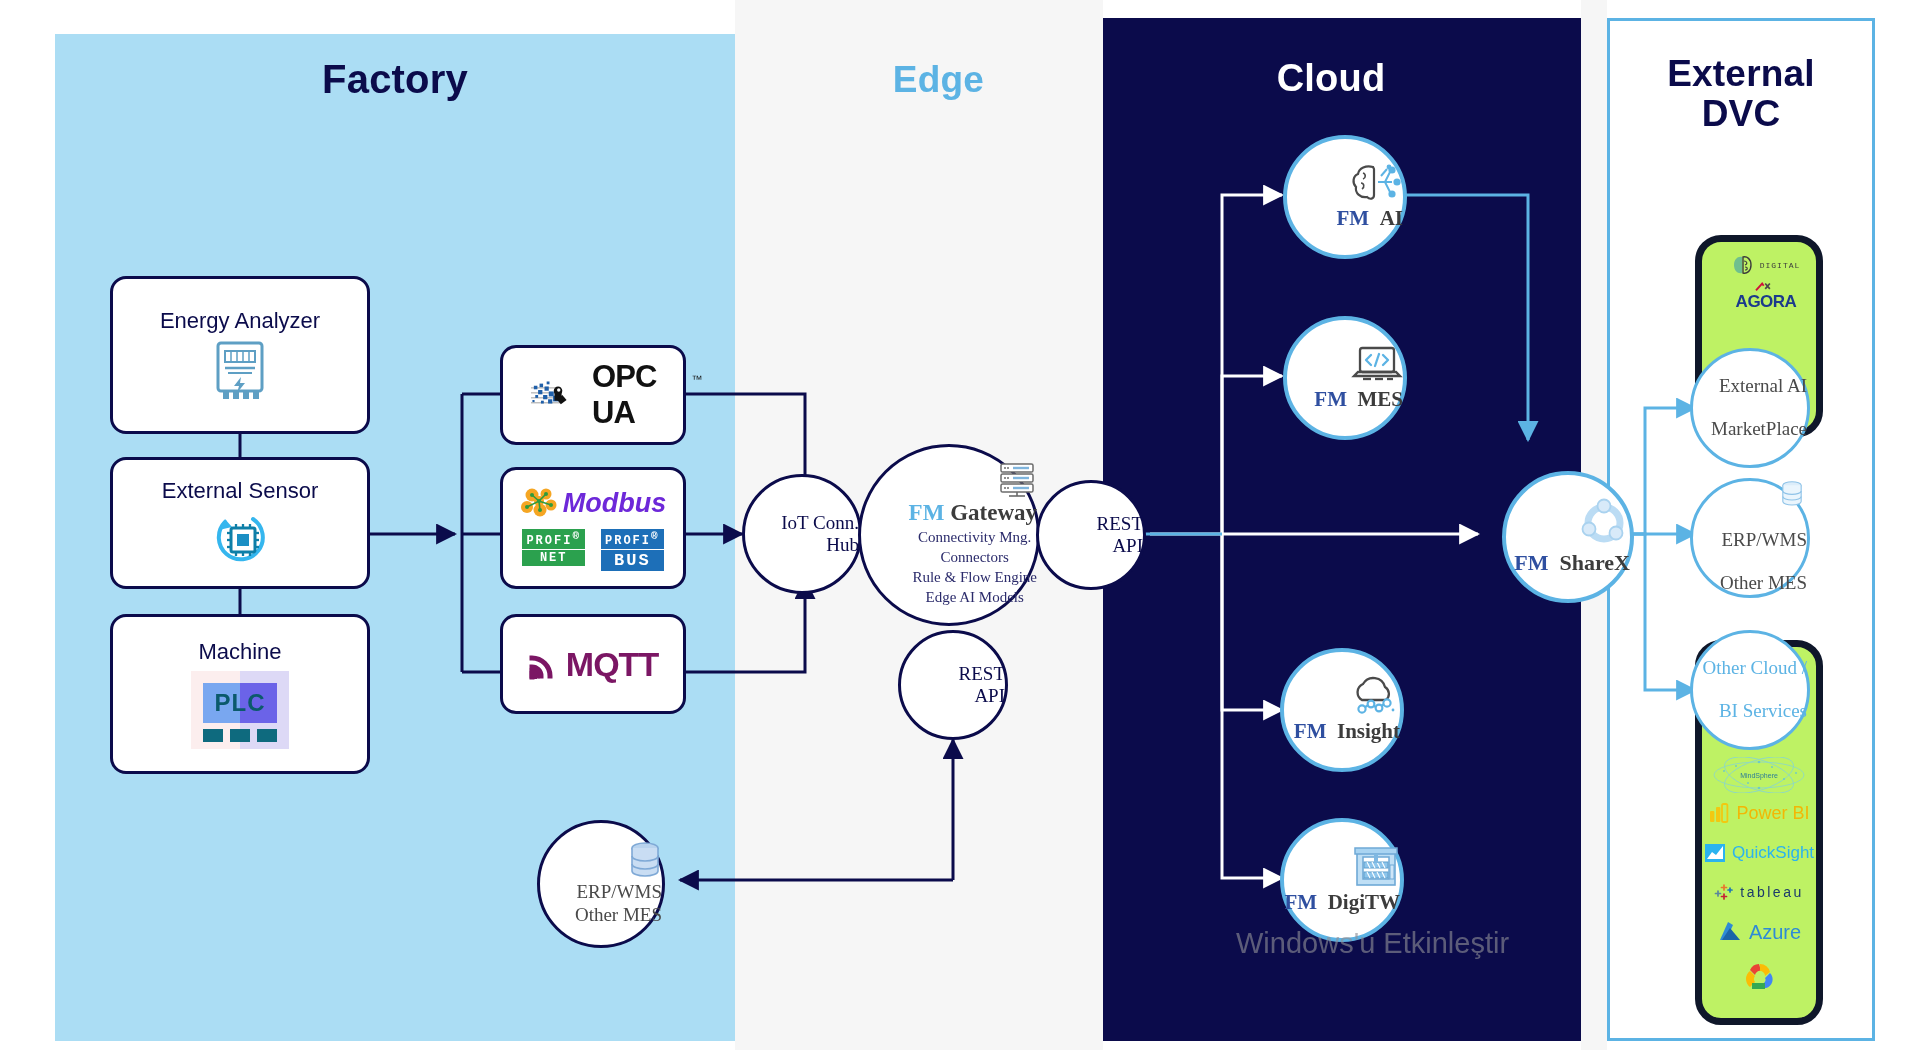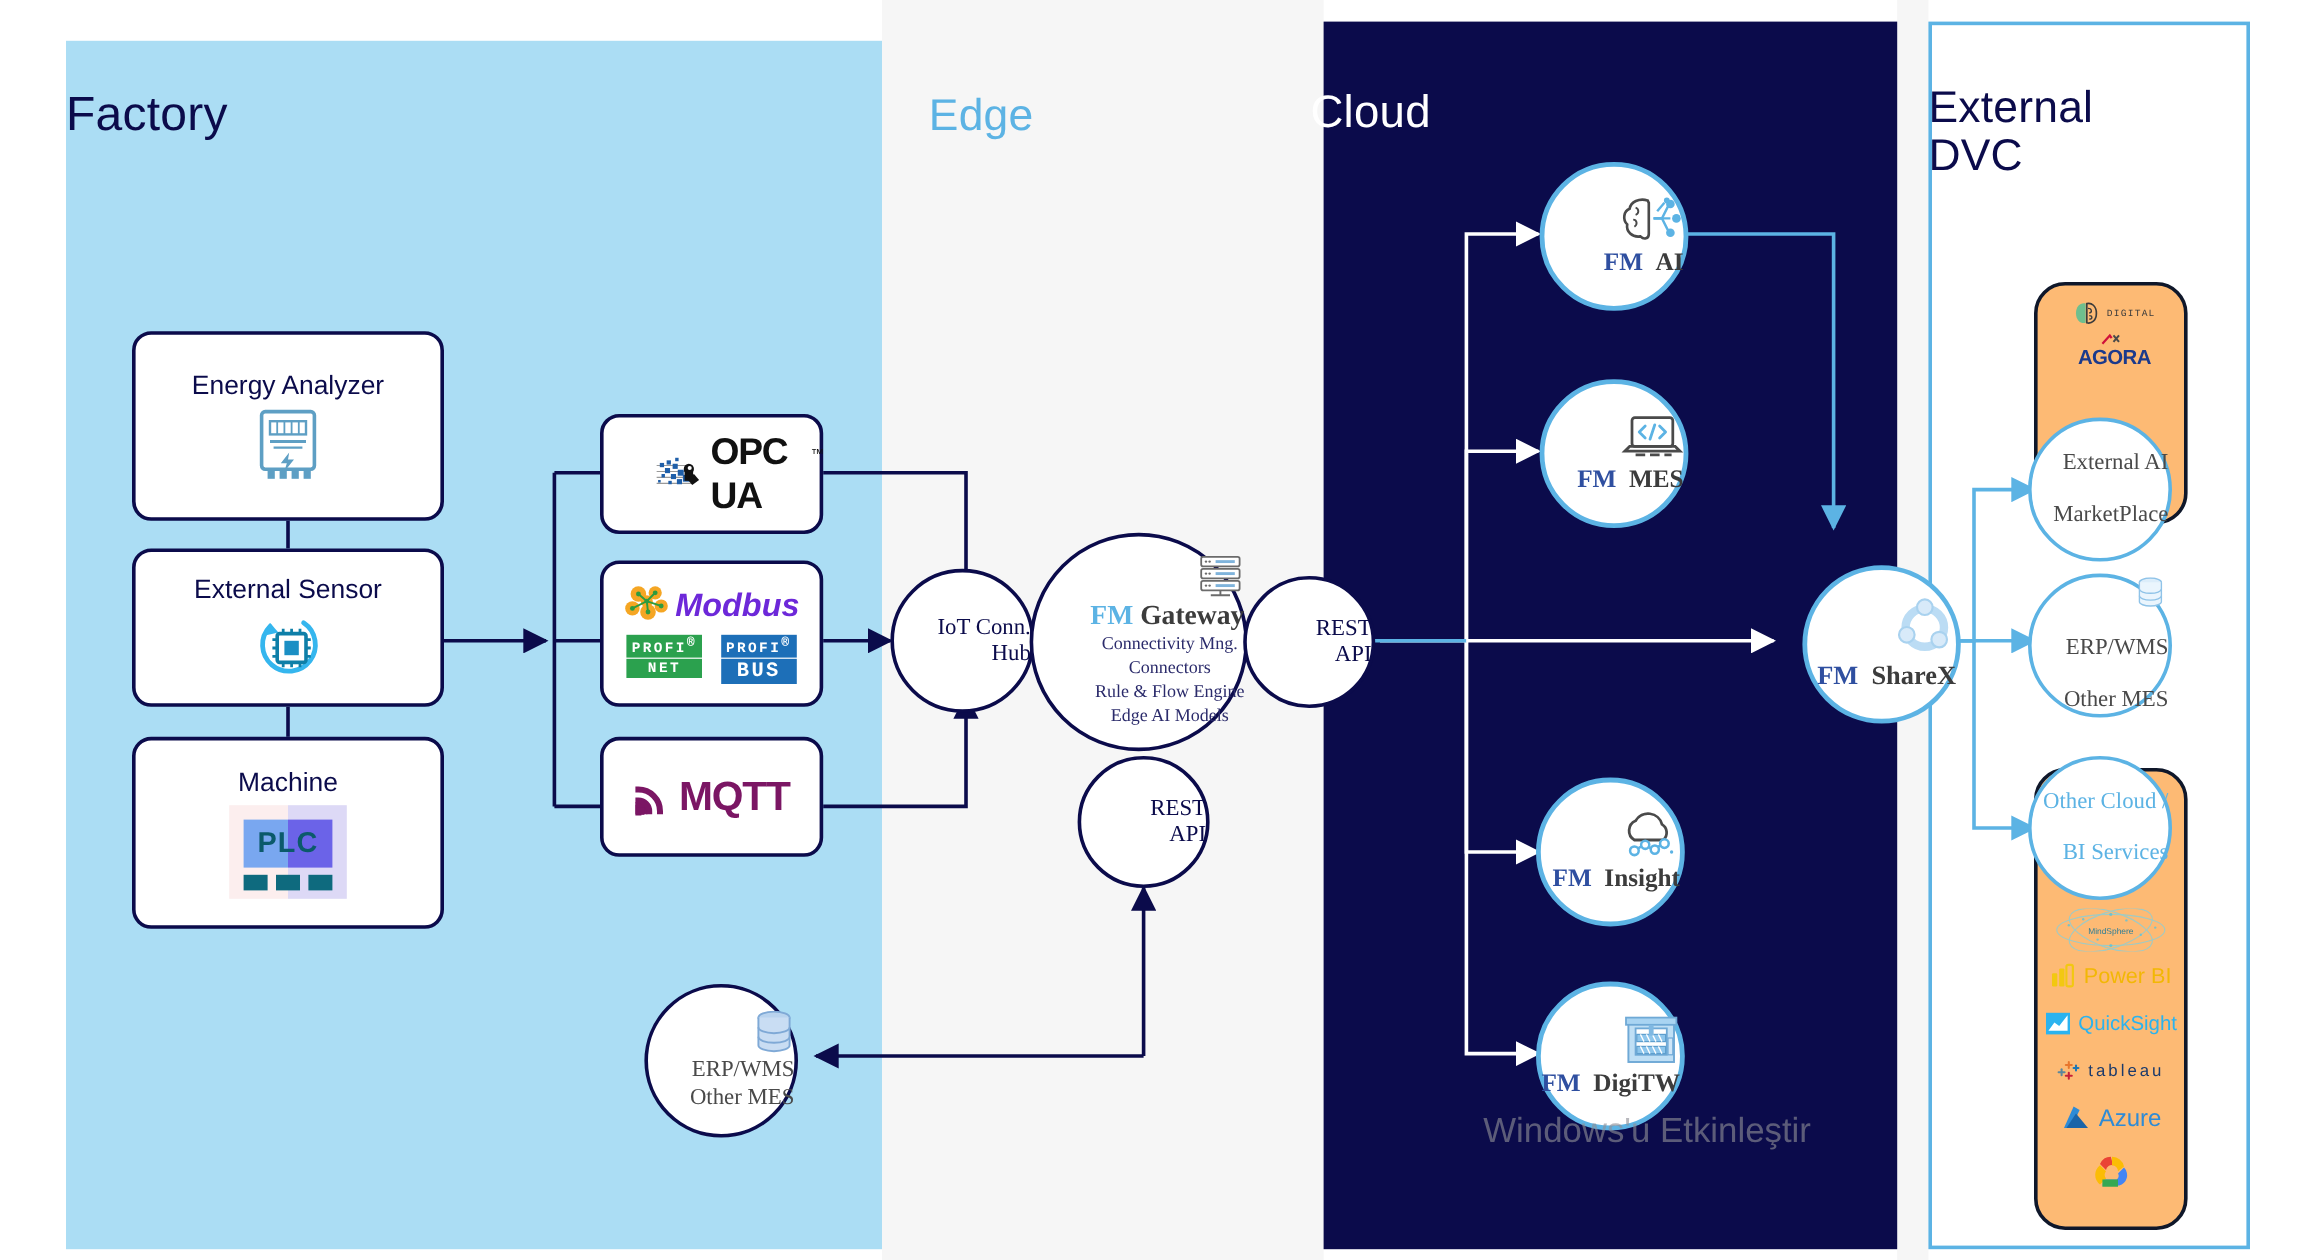--- a/index.html
+++ b/index.html
@@ -30,25 +30,24 @@
     background: #FFFFFF;
     border: 3px solid #5CB3E4;
   }
   #zone-edge-band {
     left: 1581px; top: 0px; width: 26px; height: 1050px;
     background: #F6F6F6;
   }
 
   .zone-title {
     position: absolute;
-    text-align: left;
-    font-weight: normal;
+    text-align: center;
+    font-weight: bold;
     letter-spacing: .2px;
     line-height: 1.08;
-    margin-top: 16px;
   }
   #title-factory { left: 55px; top: 58px; width: 680px; font-size: 40px; color:#0B0B4B; }
   #title-edge    { left: 735px; top: 60px; width: 368px; font-size: 37px; color:#5CB3E4;padding-left:39px; }
   #title-cloud   { left: 1092px; top: 58px; width: 478px; font-size: 38px; color:#FFFFFF; }
   #title-external{ left: 1607px; top: 54px; width: 268px; font-size: 37px; color:#0B0B4B; }
 
   
   .card {
     position: absolute;
     background: #FFFFFF;
@@ -83,23 +82,23 @@
   .node-text { font-size: 19px; color:#0B0B4B; line-height:1.18; }
   .node-text-gray { font-size: 19px; color: #4A4A4A; line-height:1.2; }
   .node-text-blue { font-size: 19px; color: #5CB3E4; line-height:1.2; }
 
   
   #wires { position:absolute; left:0; top:0; width:1920px; height:1050px; pointer-events:none; }
 
   
   .dvc-panel {
     position: absolute;
-    border: 3px solid #0f172a;
+    border: 7px solid #0f172a;
     border-radius: 26px;
-    background: #fdba74;
+    background: #bef264;
   }
 
   .logo-row { position:absolute; display:flex; align-items:center; justify-content:center; gap:6px; }
 
   
   #watermark { position:absolute; left:1236px; top:928px; width:420px; text-align:left; color:#8E8E96; opacity:.62; }
   #wm1 { font-size: 29px; line-height: 1.1; }
   #wm2 { font-size: 17px; line-height: 1.5; }
 
   .tiny { font-size: 11px; }
@@ -238,21 +237,21 @@
       <div style="position:absolute;left:49px;top:12px;width:37px;height:40px;background:#6B63E8;"></div>
       <div style="position:absolute;left:12px;top:12px;width:74px;height:40px;display:flex;align-items:center;justify-content:center;
                   font-weight:bold;font-size:24px;color:#0B5A6B;letter-spacing:1px;">PLC</div>
       <div style="position:absolute;left:12px;top:58px;width:20px;height:13px;background:#0E6A7E;"></div>
       <div style="position:absolute;left:39px;top:58px;width:20px;height:13px;background:#0E6A7E;"></div>
       <div style="position:absolute;left:66px;top:58px;width:20px;height:13px;background:#0E6A7E;"></div>
     </div>
   </div>
 
   <div class="card" id="proto0" style="left:500px; top:345px; width:186px; height:100px;">
-    <div style="display:flex;align-items:center;gap:2px;padding-left:48px;">
+    <div style="display:flex;align-items:center;gap:18px;padding-left:48px;">
       <svg width="60" height="48" viewBox="0 0 60 48">
         <g stroke="#999" stroke-width="1.3">
           <line x1="0" y1="14" x2="42" y2="14"></line>
             <line x1="0" y1="21" x2="42" y2="21"></line>
           <line x1="0" y1="28" x2="42" y2="28"></line>
             <line x1="0" y1="35" x2="42" y2="35"></line>
         </g>
         <g fill="#1F5FA9">
           <rect x="4" y="11" width="5" height="5"></rect>
             <rect x="12" y="8" width="5" height="5"></rect>

